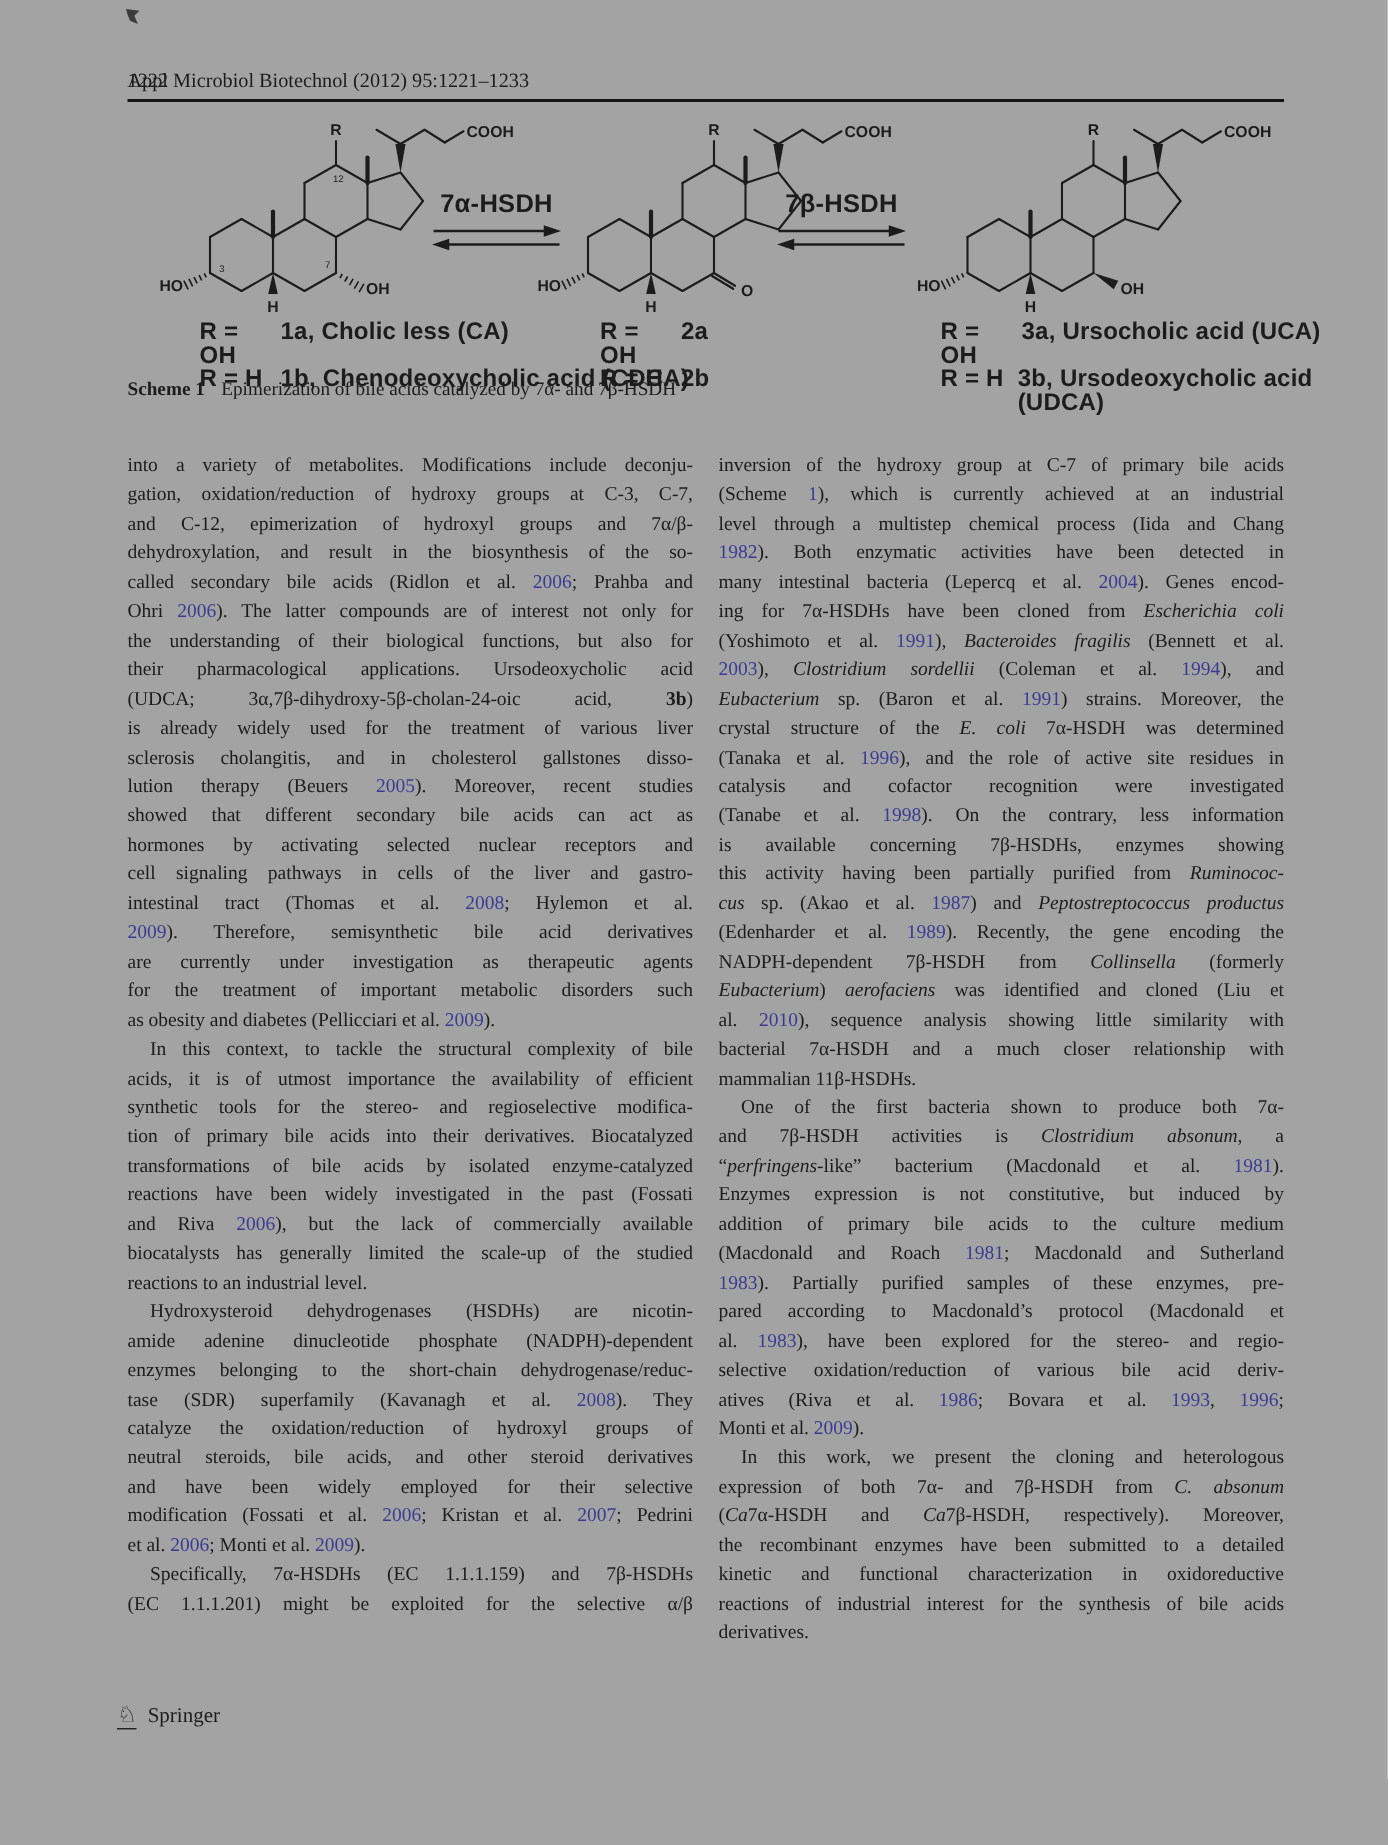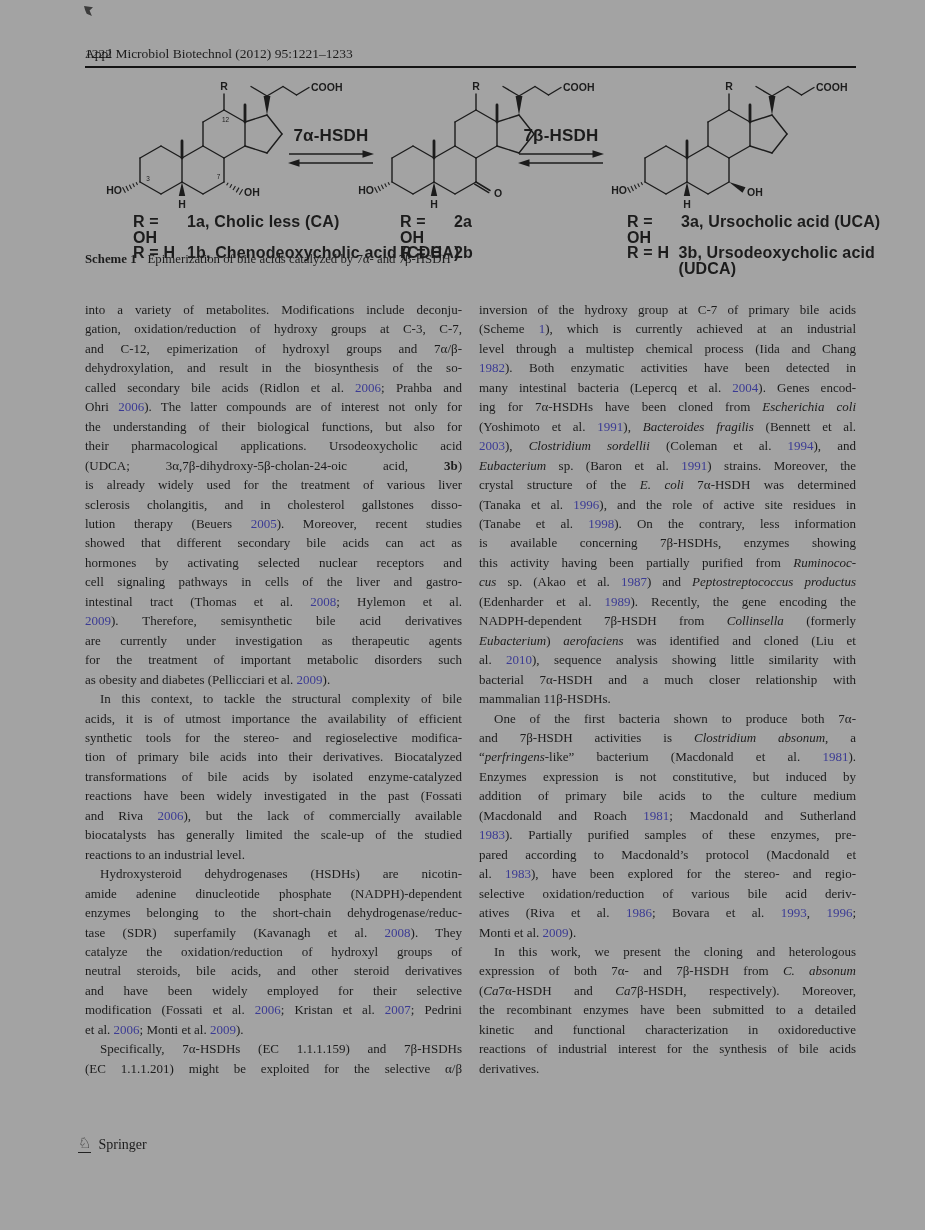--- a/index.html
+++ b/index.html
@@ -296,20 +296,21 @@
       <div class="tl"><span>(Scheme </span><span class="cite">1</span><span>), which is currently achieved at an industrial</span></div>
       <div class="tl"><span>level through a multistep chemical process (Iida and Chang</span></div>
       <div class="tl"><span class="cite">1982</span><span>). Both enzymatic activities have been detected in</span></div>
       <div class="tl"><span>many intestinal bacteria (Lepercq et al. </span><span class="cite">2004</span><span>). Genes encod-</span></div>
       <div class="tl"><span>ing for 7α-HSDHs have been cloned from </span><span class="it">Escherichia coli</span></div>
       <div class="tl"><span>(Yoshimoto et al. </span><span class="cite">1991</span><span>), </span><span class="it">Bacteroides fragilis</span><span> (Bennett et al.</span></div>
       <div class="tl"><span class="cite">2003</span><span>), </span><span class="it">Clostridium sordellii</span><span> (Coleman et al. </span><span class="cite">1994</span><span>), and</span></div>
       <div class="tl"><span class="it">Eubacterium</span><span> sp. (Baron et al. </span><span class="cite">1991</span><span>) strains. Moreover, the</span></div>
       <div class="tl"><span>crystal structure of the </span><span class="it">E. coli</span><span> 7α-HSDH was determined</span></div>
       <div class="tl"><span>(Tanaka et al. </span><span class="cite">1996</span><span>), and the role of active site residues in</span></div>
+      <div class="tl"><span>catalysis and cofactor recognition were investigated</span></div>
       <div class="tl"><span>(Tanabe et al. </span><span class="cite">1998</span><span>). On the contrary, less information</span></div>
       <div class="tl"><span>is available concerning 7β-HSDHs, enzymes showing</span></div>
       <div class="tl"><span>this activity having been partially purified from </span><span class="it">Ruminococ-</span></div>
       <div class="tl"><span class="it">cus</span><span> sp. (Akao et al. </span><span class="cite">1987</span><span>) and </span><span class="it">Peptostreptococcus productus</span></div>
       <div class="tl"><span>(Edenharder et al. </span><span class="cite">1989</span><span>). Recently, the gene encoding the</span></div>
       <div class="tl"><span>NADPH-dependent 7β-HSDH from </span><span class="it">Collinsella</span><span> (formerly</span></div>
       <div class="tl"><span class="it">Eubacterium</span><span>) </span><span class="it">aerofaciens</span><span> was identified and cloned (Liu et</span></div>
       <div class="tl"><span>al. </span><span class="cite">2010</span><span>), sequence analysis showing little similarity with</span></div>
       <div class="tl"><span>bacterial 7α-HSDH and a much closer relationship with</span></div>
       <div class="tl pe"><span>mammalian 11β-HSDHs.</span></div>

